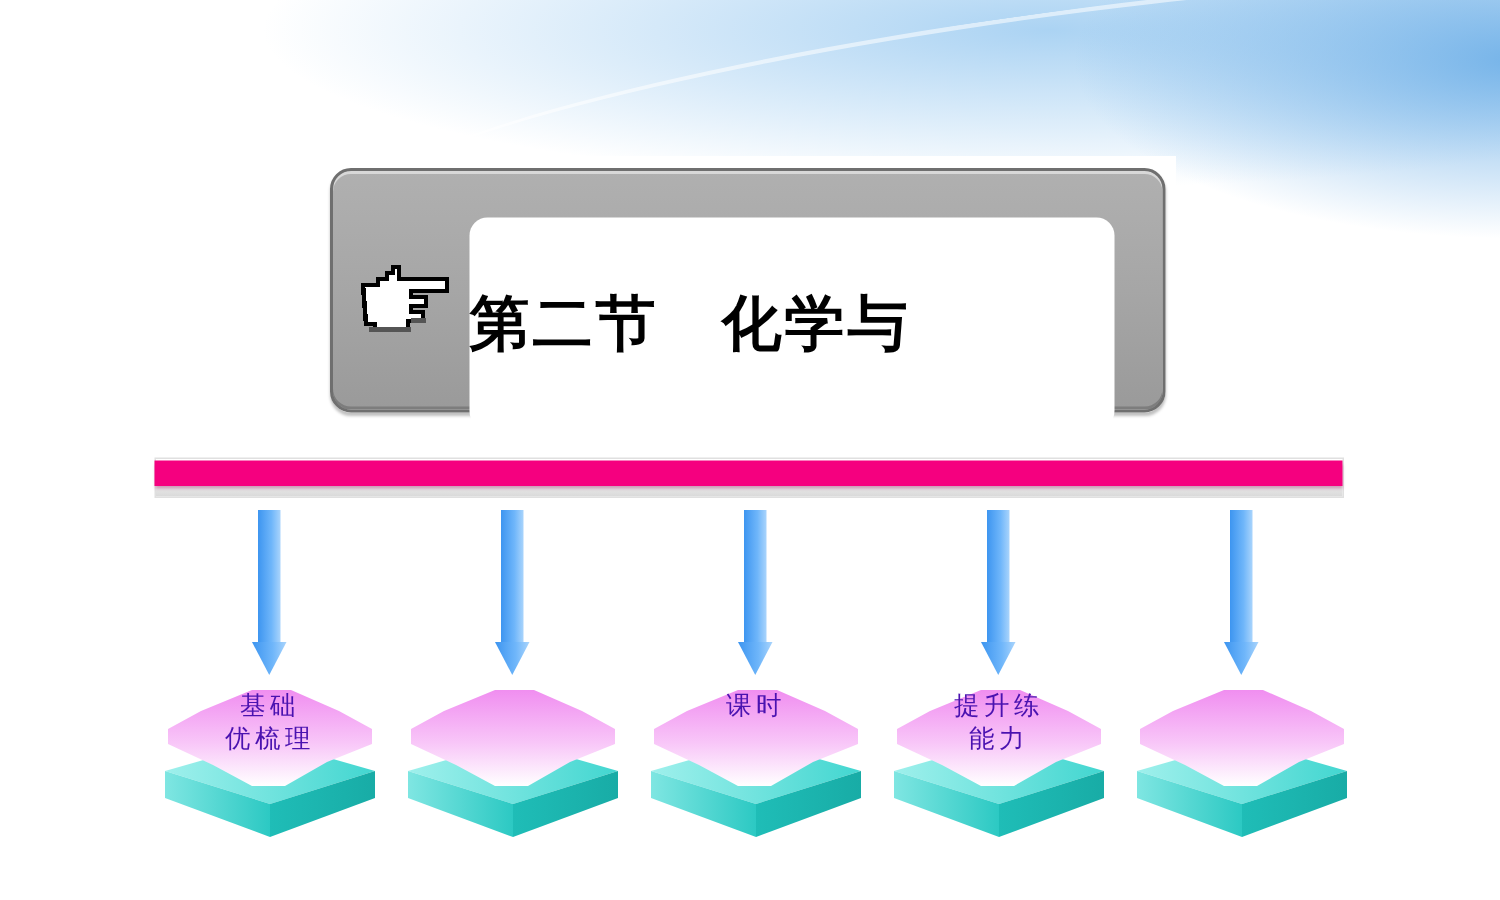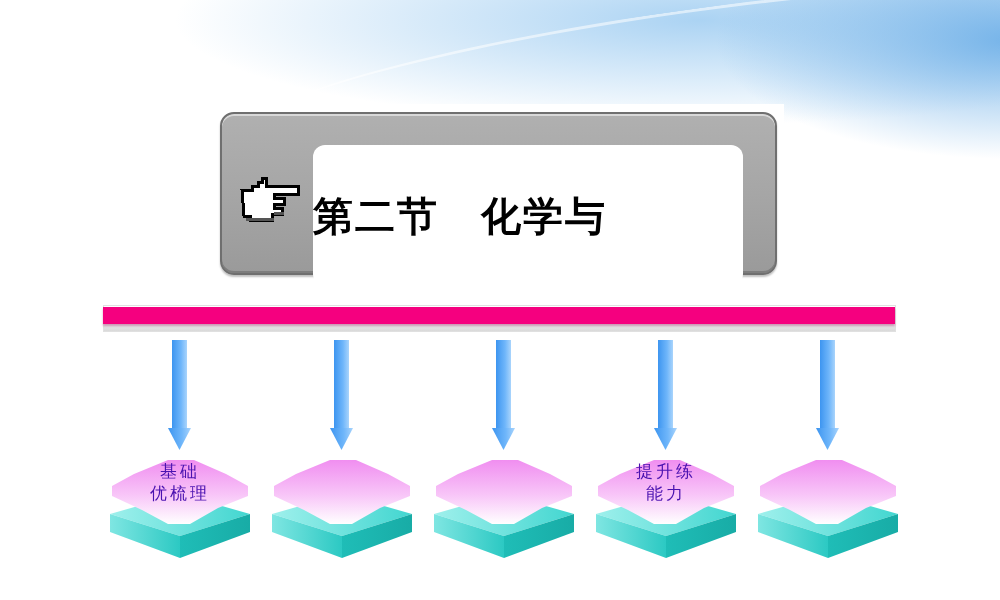--- a/index.html
+++ b/index.html
@@ -165,20 +165,21 @@
 </div>
 
 <div class="tile" style="left:432px">
   <svg width="144" height="104" viewBox="0 0 144 104">
     <polygon points="2,58 72,38 142,58 72,80" fill="url(#bt)"></polygon>
     <polygon points="2,58 72,80 72,102 2,76" fill="url(#bl)"></polygon>
     <polygon points="72,80 142,58 142,76 72,102" fill="url(#br)"></polygon>
     <polygon points="4,30 26,18 60,4 86,4 118,18 140,30 140,40 110,52 82,68 60,68 34,54 4,40" fill="url(#tg)"></polygon>
   </svg>
   <div class="tile-text">
+    <span>课时</span>
   </div>
 </div>
 
 <div class="tile" style="left:594px">
   <svg width="144" height="104" viewBox="0 0 144 104">
     <polygon points="2,58 72,38 142,58 72,80" fill="url(#bt)"></polygon>
     <polygon points="2,58 72,80 72,102 2,76" fill="url(#bl)"></polygon>
     <polygon points="72,80 142,58 142,76 72,102" fill="url(#br)"></polygon>
     <polygon points="4,30 26,18 60,4 86,4 118,18 140,30 140,40 110,52 82,68 60,68 34,54 4,40" fill="url(#tg)"></polygon>
   </svg>

